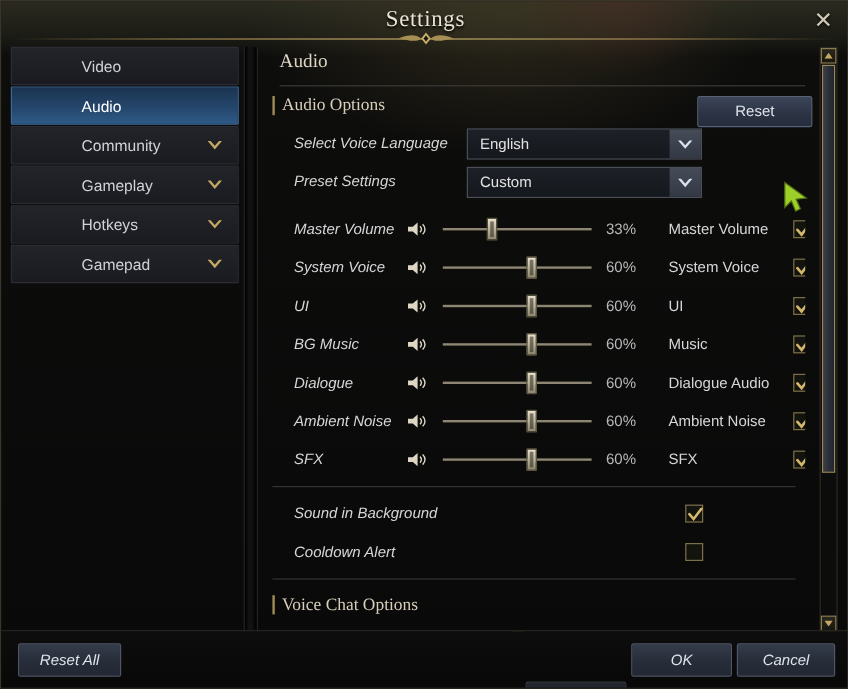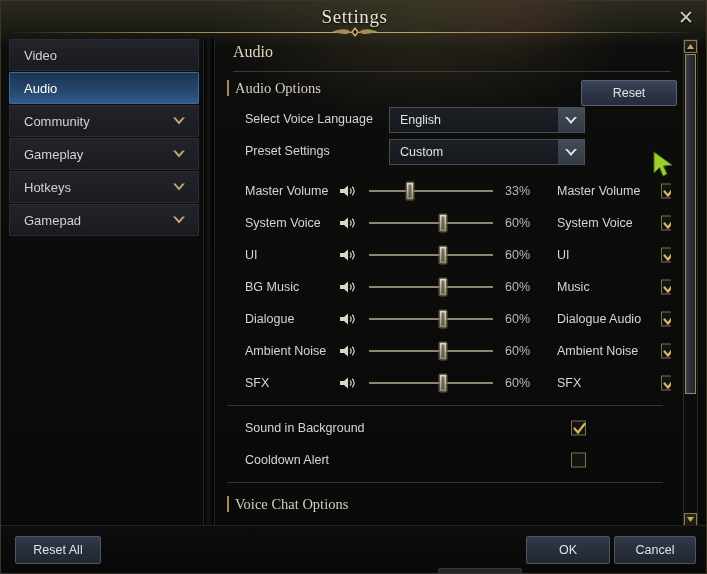--- a/index.html
+++ b/index.html
@@ -38,21 +38,21 @@
     text-shadow: 0 1px 2px #000;
   }
 
   
   .sidebar { position: absolute; left: 8px; top: 38px; width: 190px; height: 488px; }
   .nav-item {
     position: relative; height: 32px; margin-bottom: 1px; width: 190px;
     display: flex; align-items: center;
     background: linear-gradient(180deg, #23242a 0%, #1a1b20 100%);
     border: 1px solid #2c2d34; border-radius: 1px;
-    color: #cfd2d8; font-size: 13px; cursor: pointer;
+    color: #cfd2d8; font-size: 13px; cursor: pointer; padding-left: 44px;
   }
   .nav-item .lbl { padding-left: 14px; }
   .nav-item.active {
     background: linear-gradient(180deg, #1d3656 0%, #24486f 55%, #2c5party 100%);
     background: linear-gradient(180deg, #1b3351 0%, #26486e 60%, #2e5a88 100%);
     border: 1px solid #3d6998; color: #ffffff;
   }
   .nav-item .chev { position: absolute; right: 12px; top: 50%; transform: translateY(-50%); }
 
   .divider-rail {
@@ -83,21 +83,21 @@
   .section-head {
     position: relative; height: 30px; display: flex; align-items: center; padding-left: 16px;
     font-family: "Liberation Serif", serif; font-size: 14.5px; color: #d7cfbb;
   }
   .section-head::before {
     content: ""; position: absolute; left: 8px; top: 7px; width: 2px; height: 16px;
     background: #9d8a55;
   }
 
   .row { position: relative; height: 32px; }
-  .row-label { position: absolute; left: 26px; top: 50%; transform: translateY(-50%); font-size: 12.5px; color: #d6d6d6; }
+  .row-label { position: absolute; left: 26px; top: 50%; transform: translateY(-50%); font-size: 12.5px; color: #d6d6d6; font-style: italic; }
 
   
   .dd {
     position: absolute; left: 170px; top: 4px; width: 196px; height: 26px;
     background: linear-gradient(180deg, #1d2026 0%, #14171c 100%);
     border: 1px solid #4a4e57; cursor: pointer;
   }
   .dd .val { position: absolute; left: 10px; top: 50%; transform: translateY(-50%); font-size: 12.5px; color: #e2e2e2; }
   .dd .arrow {
     position: absolute; right: 0; top: 0; width: 26px; height: 24px;
@@ -131,21 +131,21 @@
   .vbar { position: absolute; right: 8px; top: 38px; width: 15px; height: 488px; background: #0c0c0c; border: 1px solid #2e2a20; }
   .vbtn { position: absolute; left: 0; width: 13px; height: 13px; background: linear-gradient(180deg,#2a2720 0%,#181610 100%); border: 1px solid #8a7b4e; display:flex; align-items:center; justify-content:center; cursor: pointer; }
   .vbtn.up { top: 0; } .vbtn.dn { bottom: 0; }
   .vthumb {
     position: absolute; left: 1px; top: 14px; width: 11px; height: 340px;
     background: linear-gradient(90deg,#3a3f4b 0%, #2b2f39 50%, #23262e 100%);
     border: 1px solid #9a8856; cursor: pointer;
   }
 
   
-  .footer { position: absolute; left: 0; bottom: 0; width: 707px; height: 48px; background: linear-gradient(180deg,#0d0d0d 0%, #080808 100%); border-top: 1px solid #242420; }
+  .footer { position: absolute; left: 0; bottom: 0; width: 707px; height: 48px; background: linear-gradient(180deg,#0d0d0d 0%, #080808 100%); border-top: 1px solid #242420; font-style: italic; }
   .fbtn {
     position: absolute; top: 10px; height: 28px;
     background: linear-gradient(180deg, #343b4a 0%, #272d39 55%, #222733 100%);
     border: 1px solid #4e5666; border-radius: 2px; color: #dfe3ea; font-size: 12.5px;
     display: flex; align-items: center; justify-content: center; cursor: pointer;
   }
   .fbtn.disabled { color: #6e737c; border-color: #33383f; background: linear-gradient(180deg,#23262d 0%,#1b1e24 100%); cursor: default; }
   #reset-all { left: 14px; width: 86px; }
   #apply-btn { left: 437px; width: 84px; margin-top: 32px; }
   #ok-btn    { left: 525px; width: 84px; }

